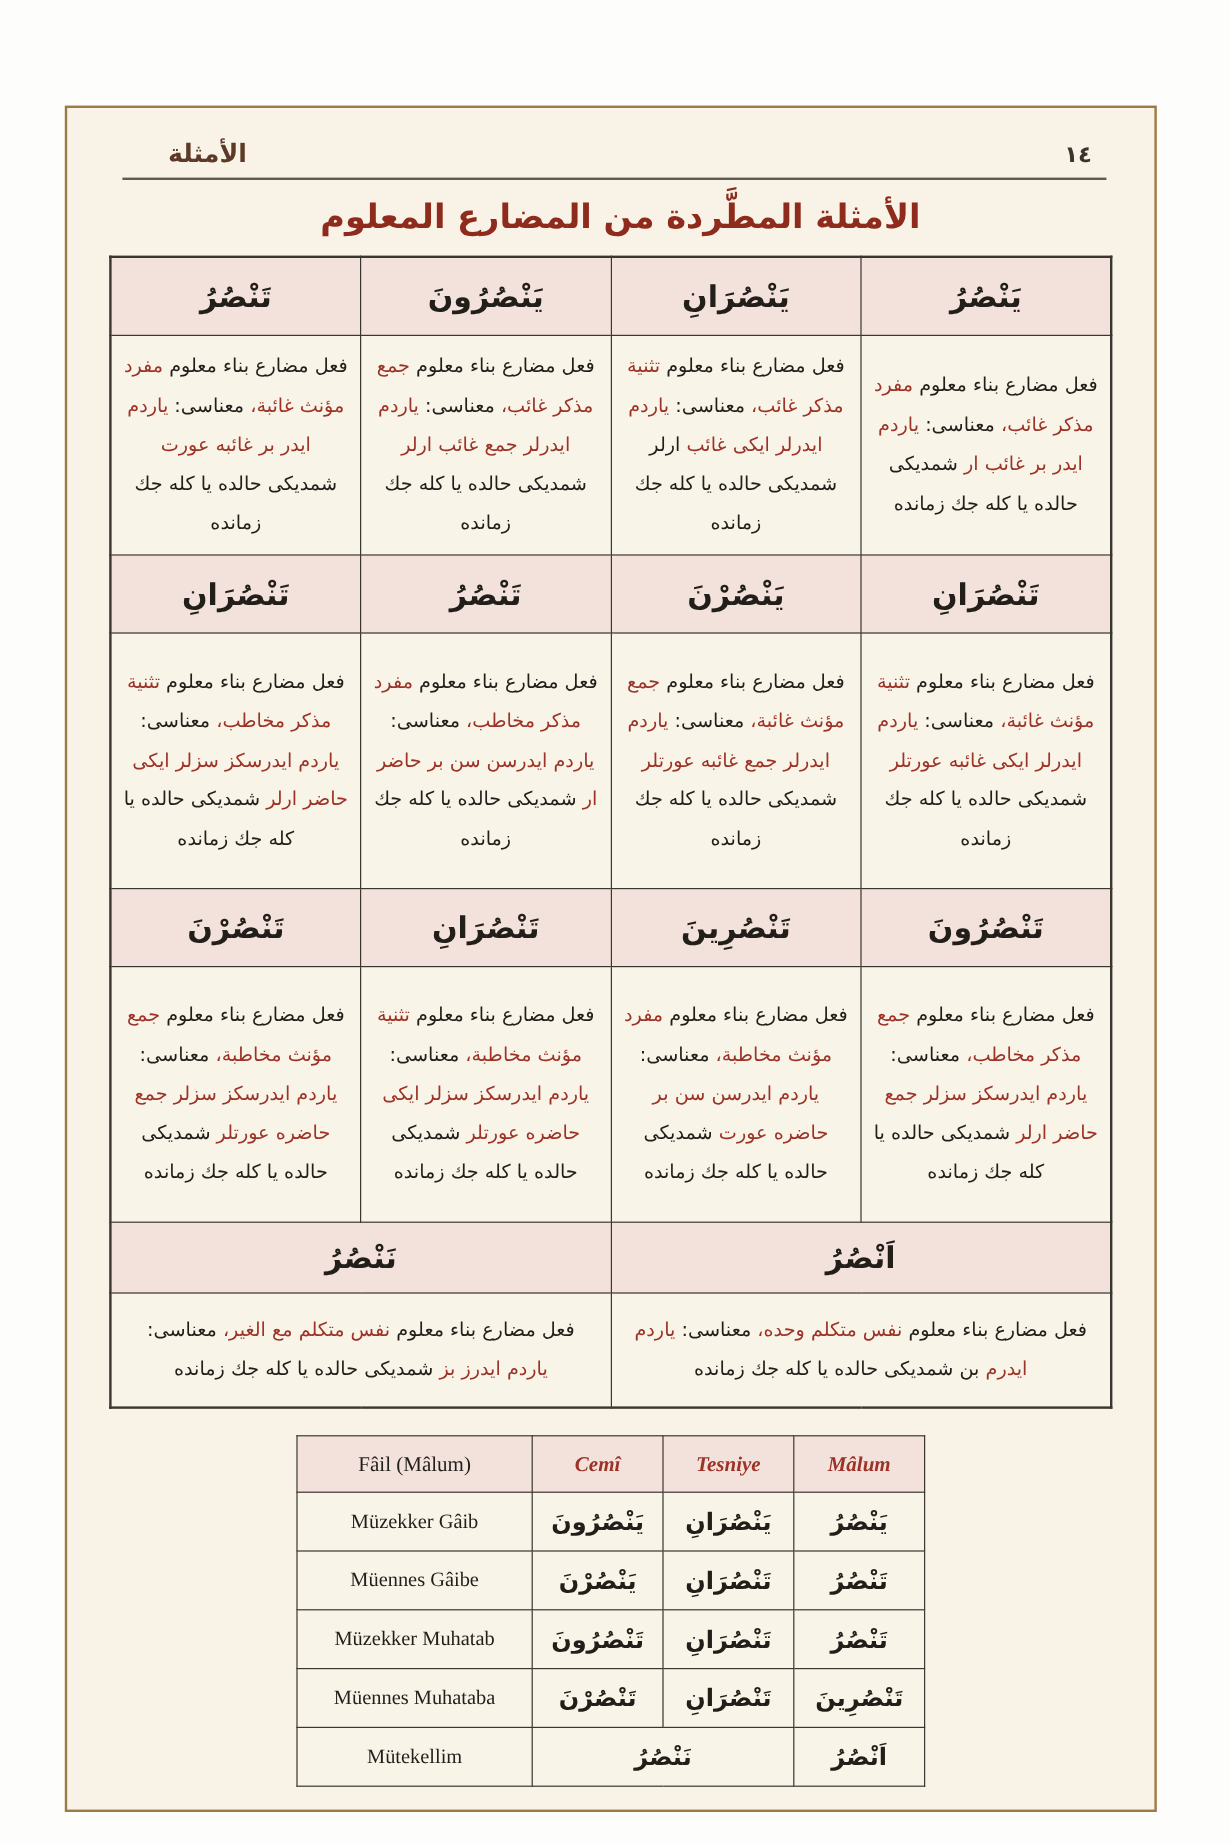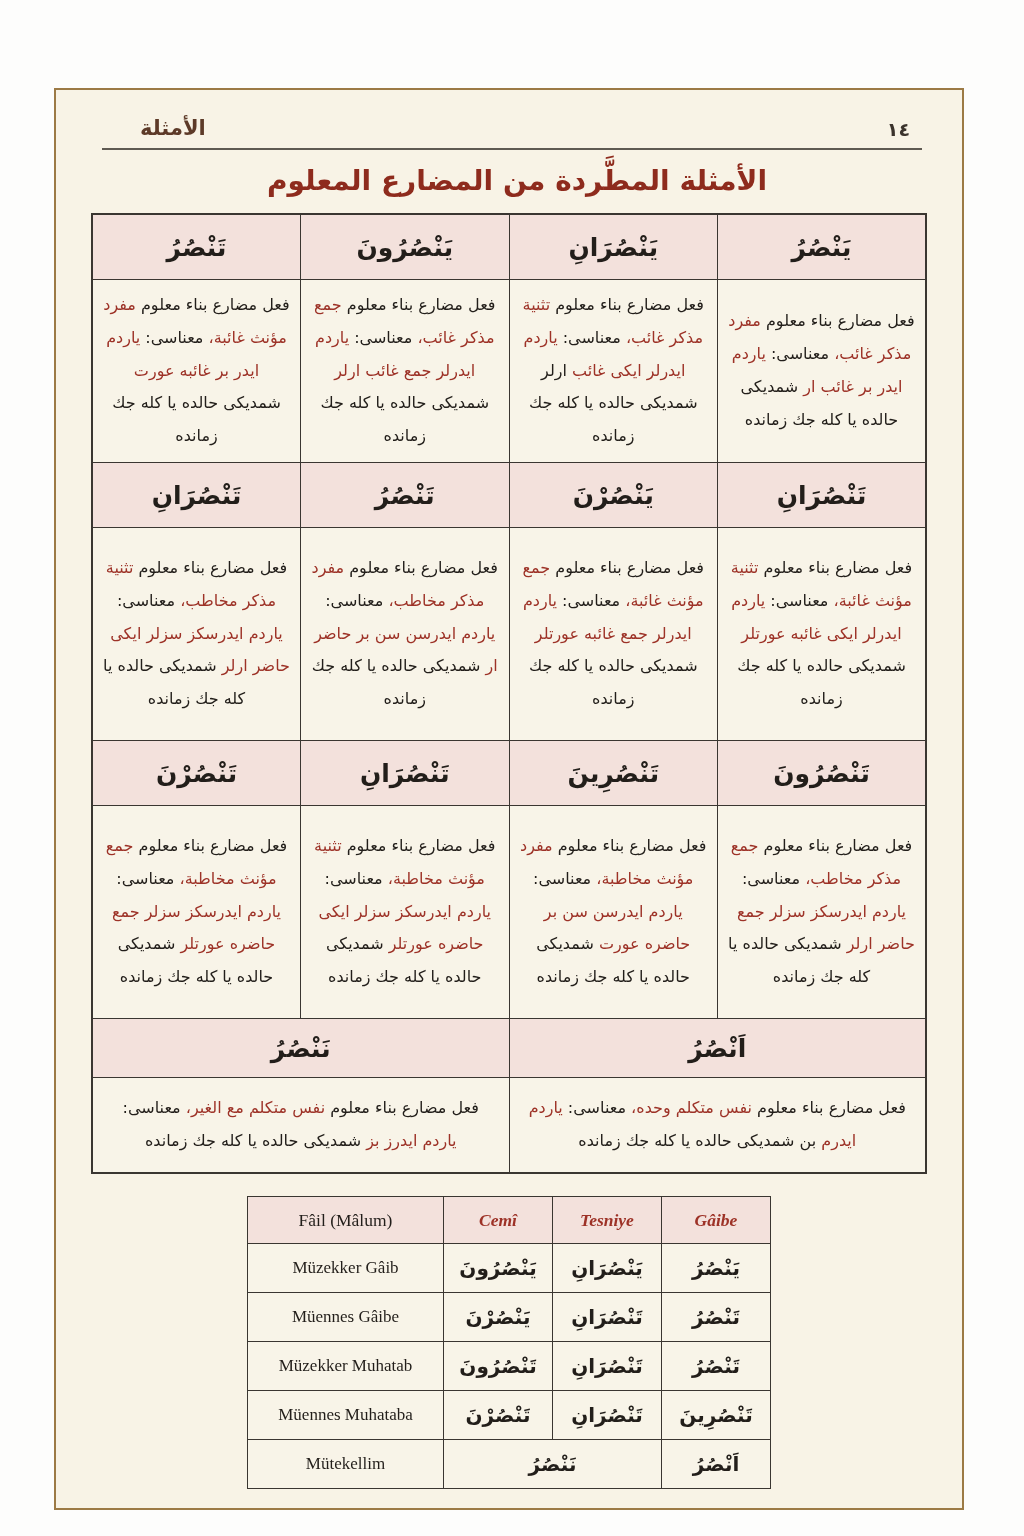--- a/index.html
+++ b/index.html
@@ -143,21 +143,21 @@
       <col class="col-fail">
         <col class="col-num">
         <col class="col-num">
         <col class="col-num">
     </colgroup>
     <tbody>
         <tr>
           <td class="sum-h">Fâil (Mâlum)</td>
           <td class="sum-h red-h">Cemî</td>
           <td class="sum-h red-h">Tesniye</td>
-          <td class="sum-h red-h">Gâibe</td>
+          <td class="sum-h red-h">Mâlum</td>
         </tr>
         <tr>
           <td class="sum-label">Müzekker Gâib</td>
           <td class="sum-ar">يَنْصُرُونَ</td>
           <td class="sum-ar">يَنْصُرَانِ</td>
           <td class="sum-ar">يَنْصُرُ</td>
         </tr>
         <tr>
           <td class="sum-label">Müennes Gâibe</td>
           <td class="sum-ar">يَنْصُرْنَ</td>

